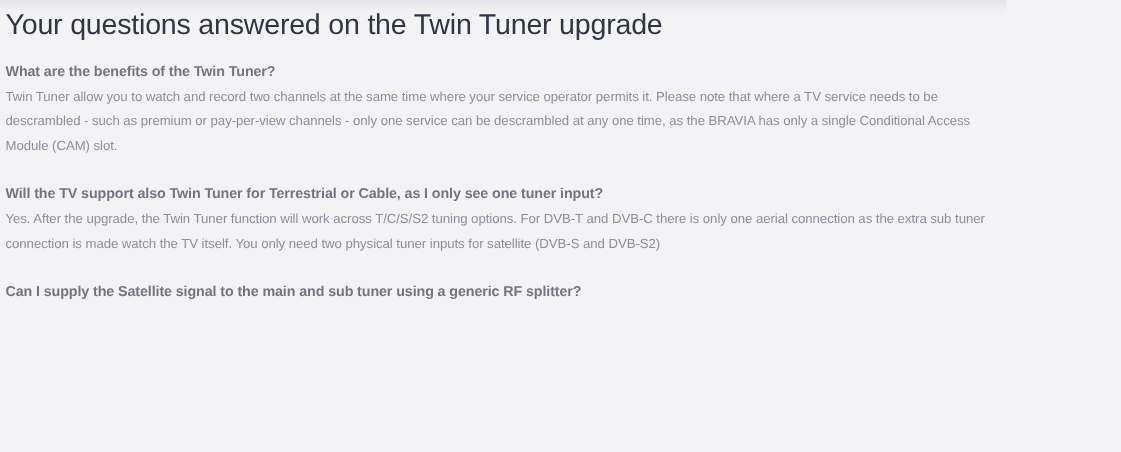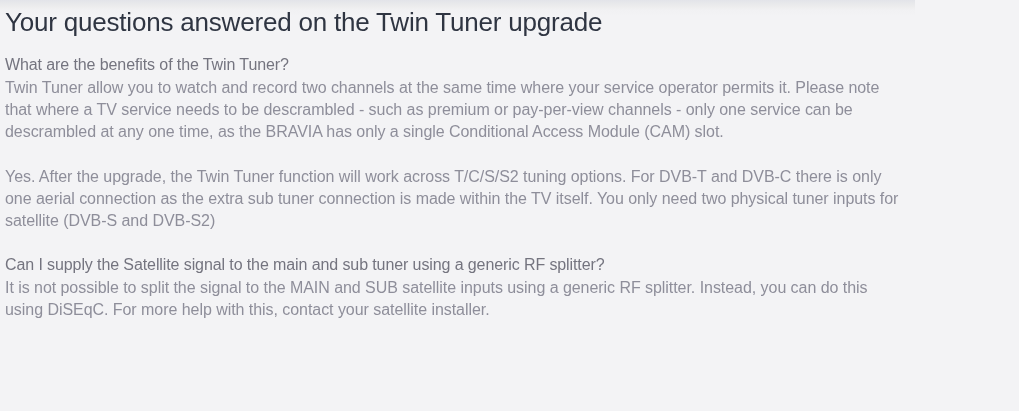--- a/index.html
+++ b/index.html
@@ -44,29 +44,29 @@
     margin-top: 16px;
   }
   .faq-item {
     margin-bottom: 23px;
   }
   .faq-item:last-child {
     margin-bottom: 13px;
   }
   .faq-question {
     margin: 0 0 3px 0;
-    font-size: 16px;
+    font-size: 13px;
     line-height: 19px;
-    font-weight: normal;
+    font-weight: bold;
     color: #74747f;
     letter-spacing: -0.1px;
   }
   .faq-answer {
     margin: 0;
-    font-size: 16px;
+    font-size: 12px;
     line-height: 22px;
     font-weight: 400;
     color: #8e8e9a;
     letter-spacing: -0.05px;
     max-width: 1008px;
   }
 </style>
 </head>
 <body>
 
@@ -76,24 +76,24 @@
     <h1 class="page-title">Your questions answered on the Twin Tuner upgrade</h1>
 
     <div class="faq-list">
 
       <div class="faq-item">
         <p class="faq-question">What are the benefits of the Twin Tuner?</p>
         <p class="faq-answer">Twin Tuner allow you to watch and record two channels at the same time where your service operator permits it. Please note that where a TV service needs to be descrambled - such as premium or pay-per-view channels - only one service can be descrambled at any one time, as the BRAVIA has only a single Conditional Access Module (CAM) slot.</p>
       </div>
 
       <div class="faq-item">
-        <p class="faq-answer">Yes. After the upgrade, the Twin Tuner function will work across T/C/S/S2 tuning options. For DVB-T and DVB-C there is only one aerial connection as the extra sub tuner connection is made within the TV itself. You only need two physical tuner inputs for satellite (DVB-S and DVB-S2)</p>
+        <p class="faq-question">Will the TV support also Twin Tuner for Terrestrial or Cable, as I only see one tuner input?</p>
+        <p class="faq-answer">Yes. After the upgrade, the Twin Tuner function will work across T/C/S/S2 tuning options. For DVB-T and DVB-C there is only one aerial connection as the extra sub tuner connection is made watch the TV itself. You only need two physical tuner inputs for satellite (DVB-S and DVB-S2)</p>
       </div>
 
 
       <div class="faq-item">
         <p class="faq-question">Can I supply the Satellite signal to the main and sub tuner using a generic RF splitter?</p>
-        <p class="faq-answer">It is not possible to split the signal to the MAIN and SUB satellite inputs using a generic RF splitter. Instead, you can do this using DiSEqC. For more help with this, contact your satellite installer.</p>
       </div>
 
     </div>
   </div>
 </div>
 
 </body></html>

